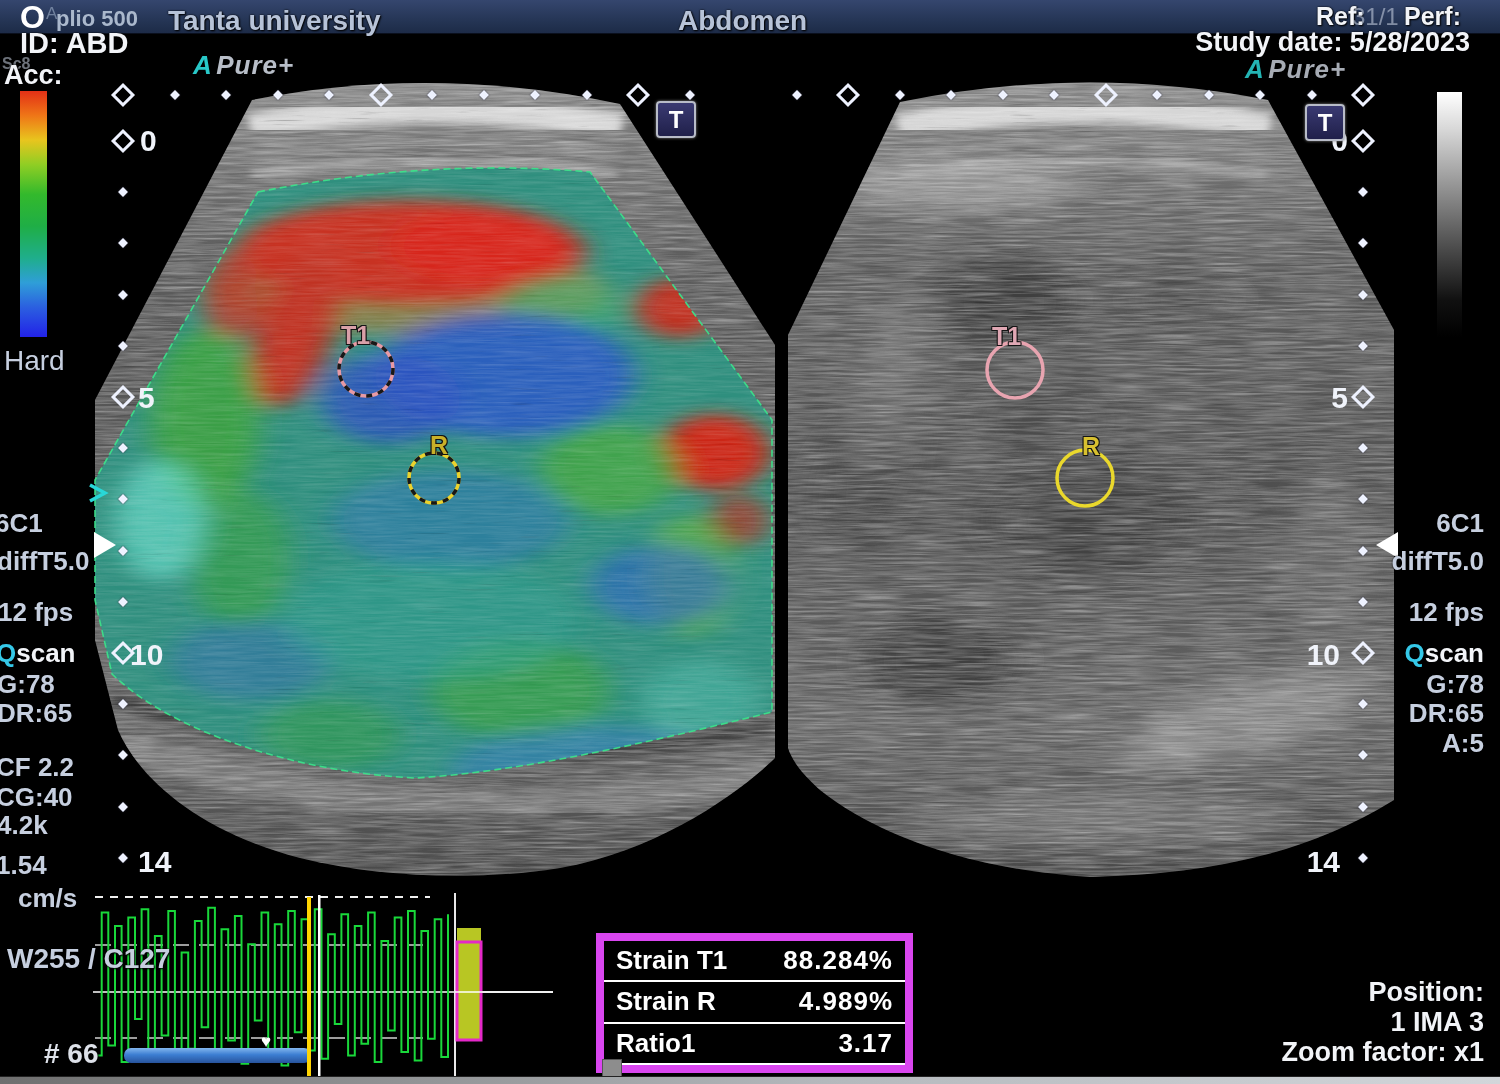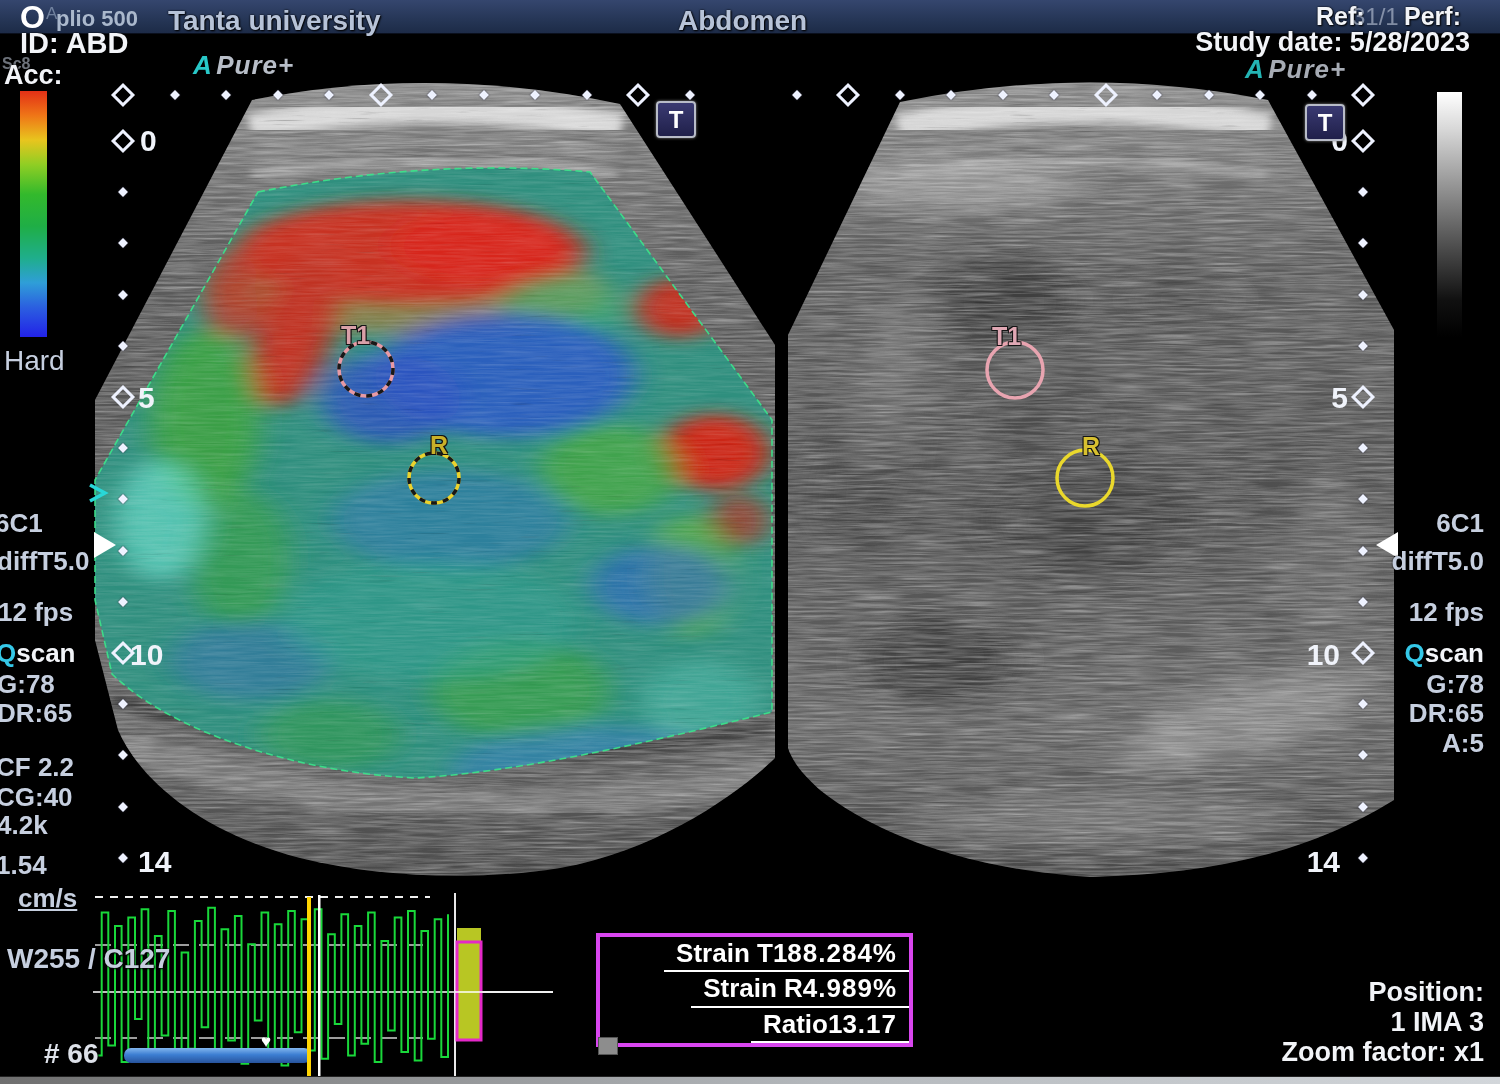--- a/index.html
+++ b/index.html
@@ -19,22 +19,22 @@
       transform:translate(-50%,-50%) rotate(45deg);box-shadow:0 0 2px #334;}
   .dmh{position:absolute;width:11px;height:11px;border:3px solid #eef2ff;background:transparent;
       transform:translate(-50%,-50%) rotate(45deg);}
   .depth{font-size:30px;font-weight:bold;color:#f0f3fa;}
   
   #cbar{position:absolute;left:20px;top:91px;width:27px;height:246px;
         background:linear-gradient(#e33016,#ef7617 10%,#e8c51e 20%,#8fce24 30%,#33b92c 42%,#1fae46 55%,#1fae8c 68%,#2f9ed8 78%,#2b5fe0 88%,#2222e8);}
   #gbar{position:absolute;left:1437px;top:92px;width:25px;height:245px;
         background:linear-gradient(#ffffff,#d8d8d8 15%,#909090 40%,#484848 65%,#101010 85%,#000);}
   
-  .meas{position:absolute;left:596px;top:933px;width:317px;height:114px;border:4px solid #d946ef;
-        background:rgba(0,0,0,.85);display:flex;flex-direction:column;box-sizing:border-box;align-items:flex-end;}
+  .meas{position:absolute;left:596px;top:933px;width:317px;height:140px;border:8px solid #d946ef;
+        background:rgba(0,0,0,.85);display:flex;flex-direction:column;box-sizing:border-box;}
   .mrow{flex:1;display:flex;justify-content:space-between;align-items:center;
         border-bottom:2px solid #fff;padding:0 12px;font-size:26px;font-weight:bold;color:#fff;}
   .mrow:last-child{border-bottom:none;}
   .mv{letter-spacing:1px;}
   .mhandle{position:absolute;left:-2px;bottom:-12px;width:18px;height:16px;background:#8d8d8d;border:1px solid #555;}
   .roilbl{font-size:25px;font-weight:bold;
         text-shadow:-1px -1px 0 #141414,1px -1px 0 #141414,-1px 1px 0 #141414,1px 1px 0 #141414;margin-top:16px;}
   #bottomstrip{position:absolute;left:0;top:1076px;width:1500px;height:8px;
         background:linear-gradient(to right,#6f6f6f,#b4b8bc 55%,#d2d6da);border-top:1px solid #222;}
   .qcyan{color:#35c8e8;}
@@ -214,21 +214,21 @@
   <div class="t st sh" style="left:-5px;top:510px;">6C1</div>
   <div class="t st sh" style="left:-3px;top:548px;">diffT5.0</div>
   <div class="t st sh" style="left:-2px;top:599px;">12 fps</div>
   <div class="t st sh" style="left:-4px;top:640px;"><span class="qcyan">Q</span><span style="color:#f2f4f8">scan</span></div>
   <div class="t st sh" style="left:-3px;top:671px;">G:78</div>
   <div class="t st sh" style="left:-3px;top:700px;">DR:65</div>
   <div class="t st sh" style="left:-4px;top:754px;">CF 2.2</div>
   <div class="t st sh" style="left:-4px;top:784px;">CG:40</div>
   <div class="t st sh" style="left:-3px;top:812px;">4.2k</div>
   <div class="t st sh" style="left:-4px;top:852px;">1.54</div>
-  <div class="t st sh" style="left:18px;top:885px;text-decoration:underline;">cm/s</div>
+  <div class="t st sh" style="left:18px;top:885px;">cm/s</div>
   <div class="t st sh" style="left:7px;top:945px;font-size:28px;">W255 / C127</div>
   <div class="t st sh" style="left:44px;top:1040px;font-size:28px;color:#dde1e9;"># 66</div>
 
   <div class="t st sh ra" style="left:1280px;top:510px;width:204px;">6C1</div>
   <div class="t st sh ra" style="left:1280px;top:548px;width:204px;">diffT5.0</div>
   <div class="t st sh ra" style="left:1280px;top:599px;width:204px;">12 fps</div>
   <div class="t st sh ra" style="left:1280px;top:640px;width:204px;"><span class="qcyan">Q</span><span style="color:#f2f4f8">scan</span></div>
   <div class="t st sh ra" style="left:1280px;top:671px;width:204px;">G:78</div>
   <div class="t st sh ra" style="left:1280px;top:700px;width:204px;">DR:65</div>
   <div class="t st sh ra" style="left:1280px;top:730px;width:204px;">A:5</div>

